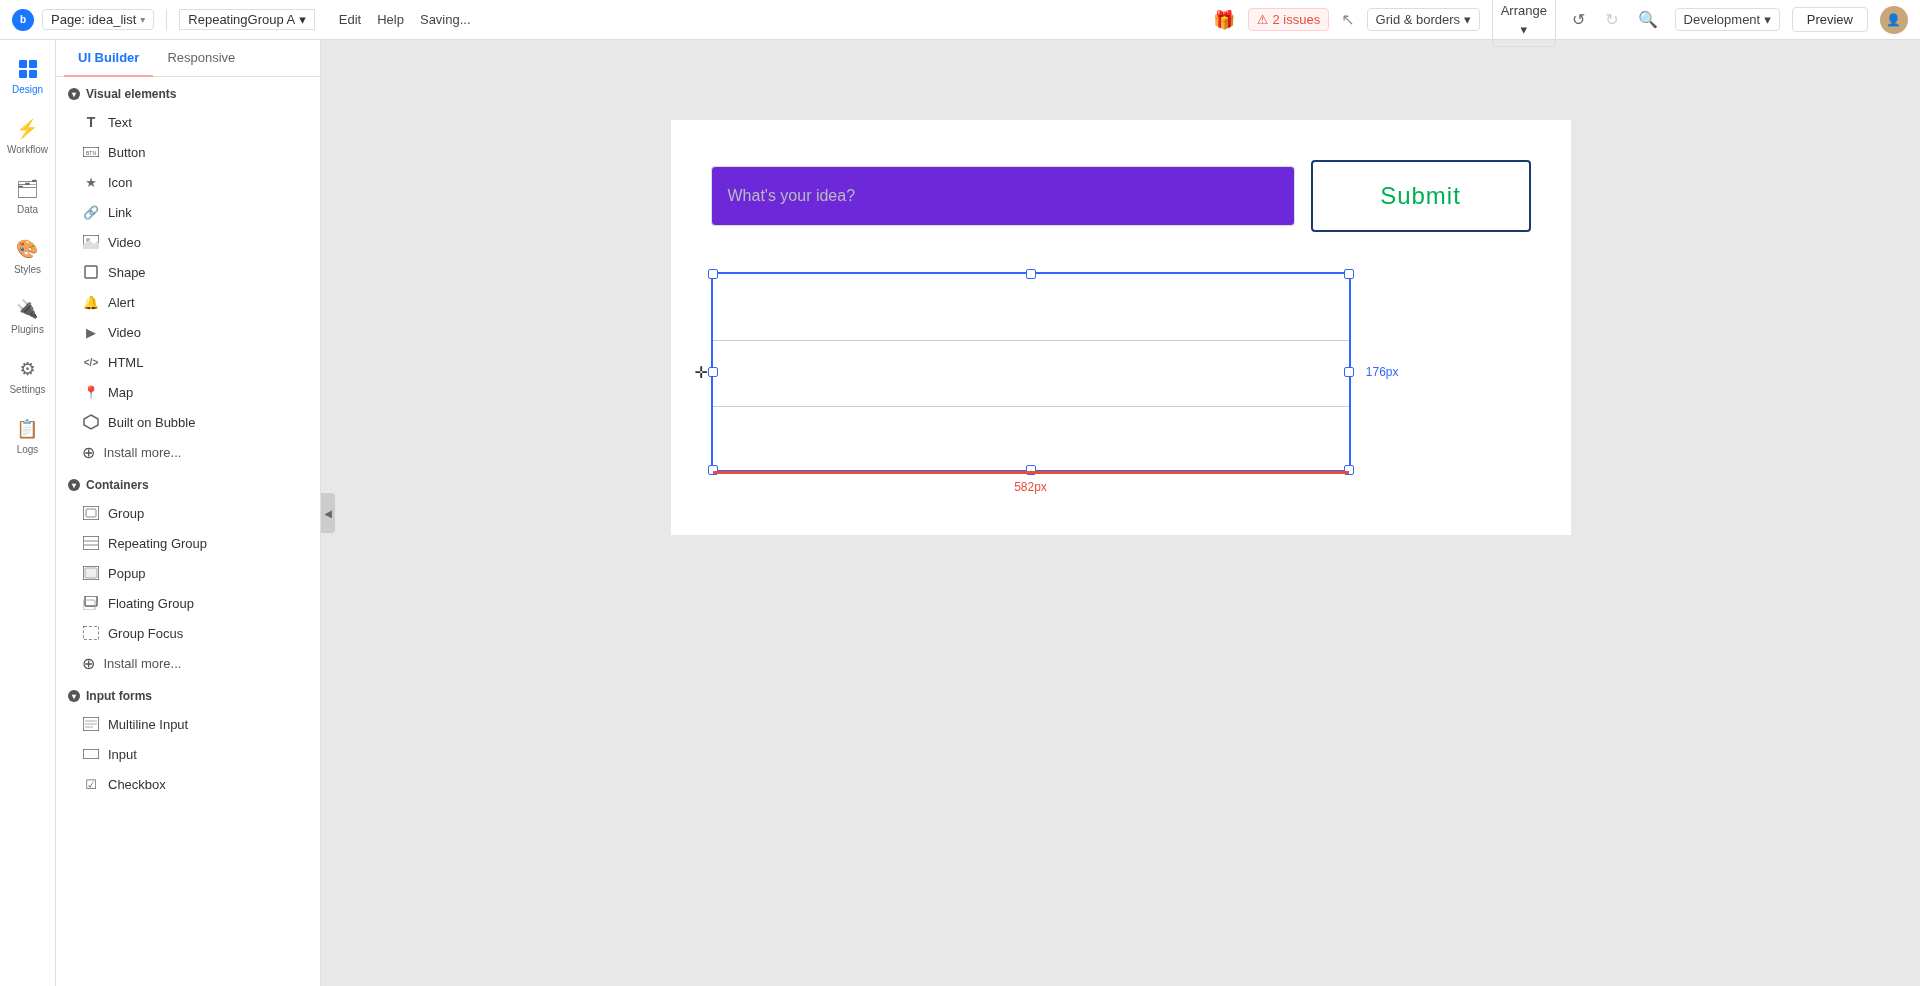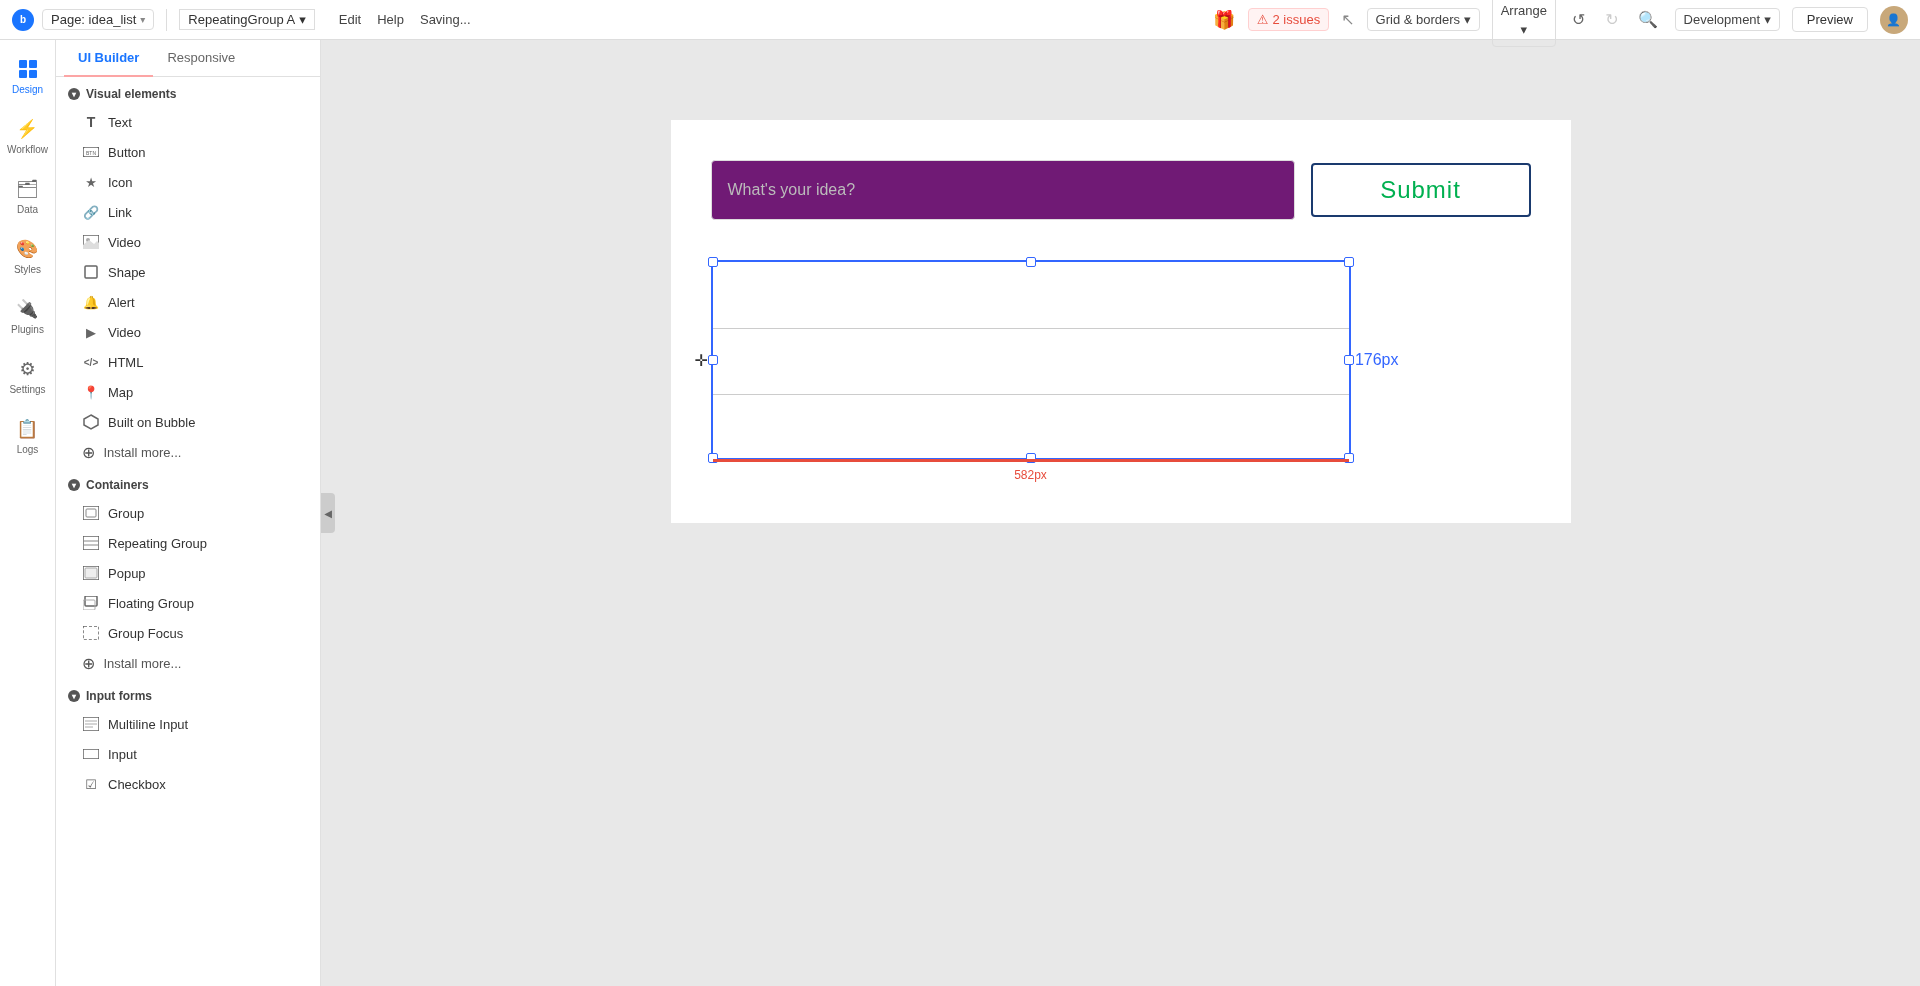--- a/index.html
+++ b/index.html
@@ -250,25 +250,25 @@
       margin-bottom: 40px;
     }
     .idea-input {
       flex: 1;
       height: 60px;
       border: 1px solid #ddd;
       border-radius: 4px;
       font-size: 16px;
       color: #aaa;
       padding: 0 16px;
-      background: #701a75;
+      background: #6d28d9;
       display: flex; align-items: center;
     }
     .submit-btn {
-      width: 220px; height: 54px;
+      width: 220px; height: 72px;
       border: 2px solid #1a3a6e;
       border-radius: 4px;
       background: #fff;
       color: #00b050;
       font-size: 24px;
       font-weight: 500;
       display: flex; align-items: center; justify-content: center;
       cursor: pointer;
       letter-spacing: 1px;
     }
@@ -311,21 +311,21 @@
       left: 0; right: 0;
       height: 3px;
       background: #e74c3c;
     }
     
     .height-label {
       position: absolute;
       right: -50px;
       top: 50%;
       transform: translateY(-50%);
-      font-size: 16px;
+      font-size: 12px;
       color: #3366ff;
       white-space: nowrap;
     }
     
     .move-cursor {
       position: absolute;
       left: -18px;
       top: 50%;
       transform: translateY(-50%);
       font-size: 16px;

